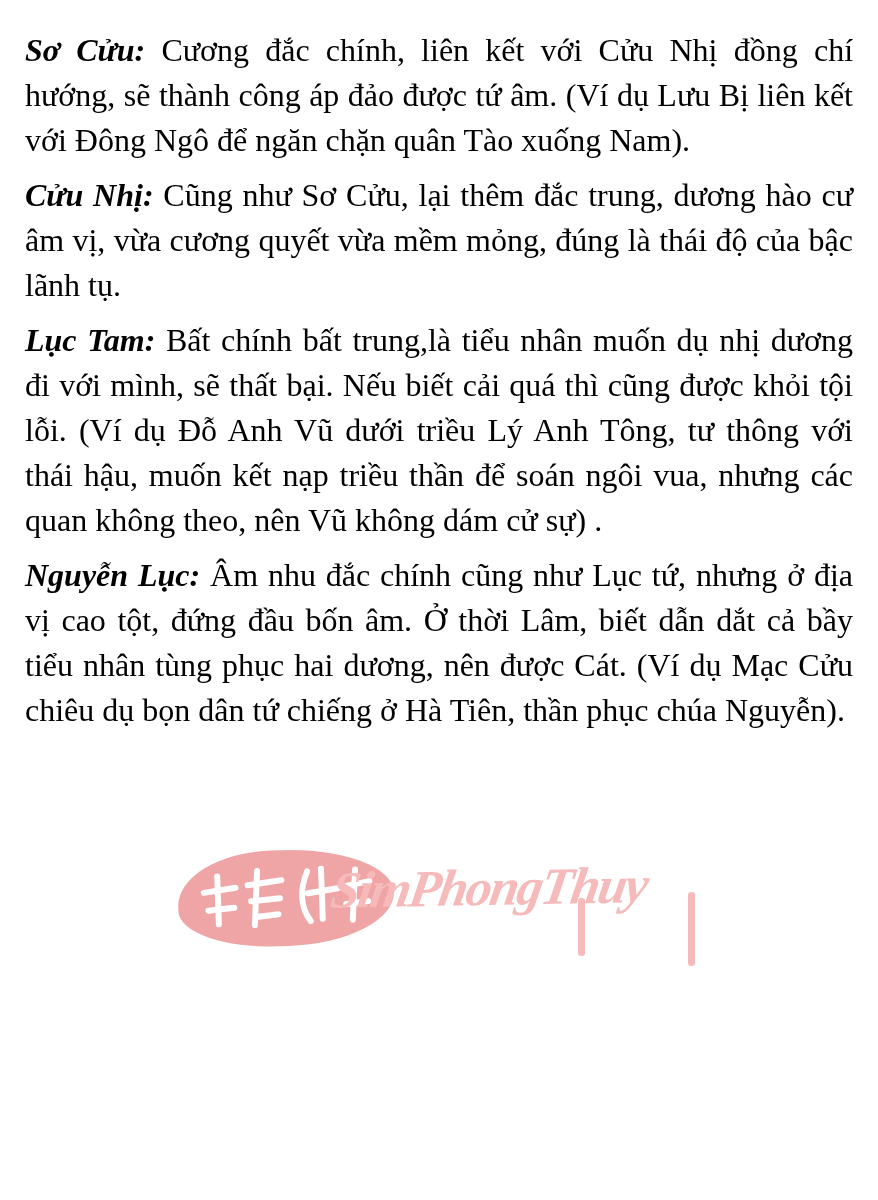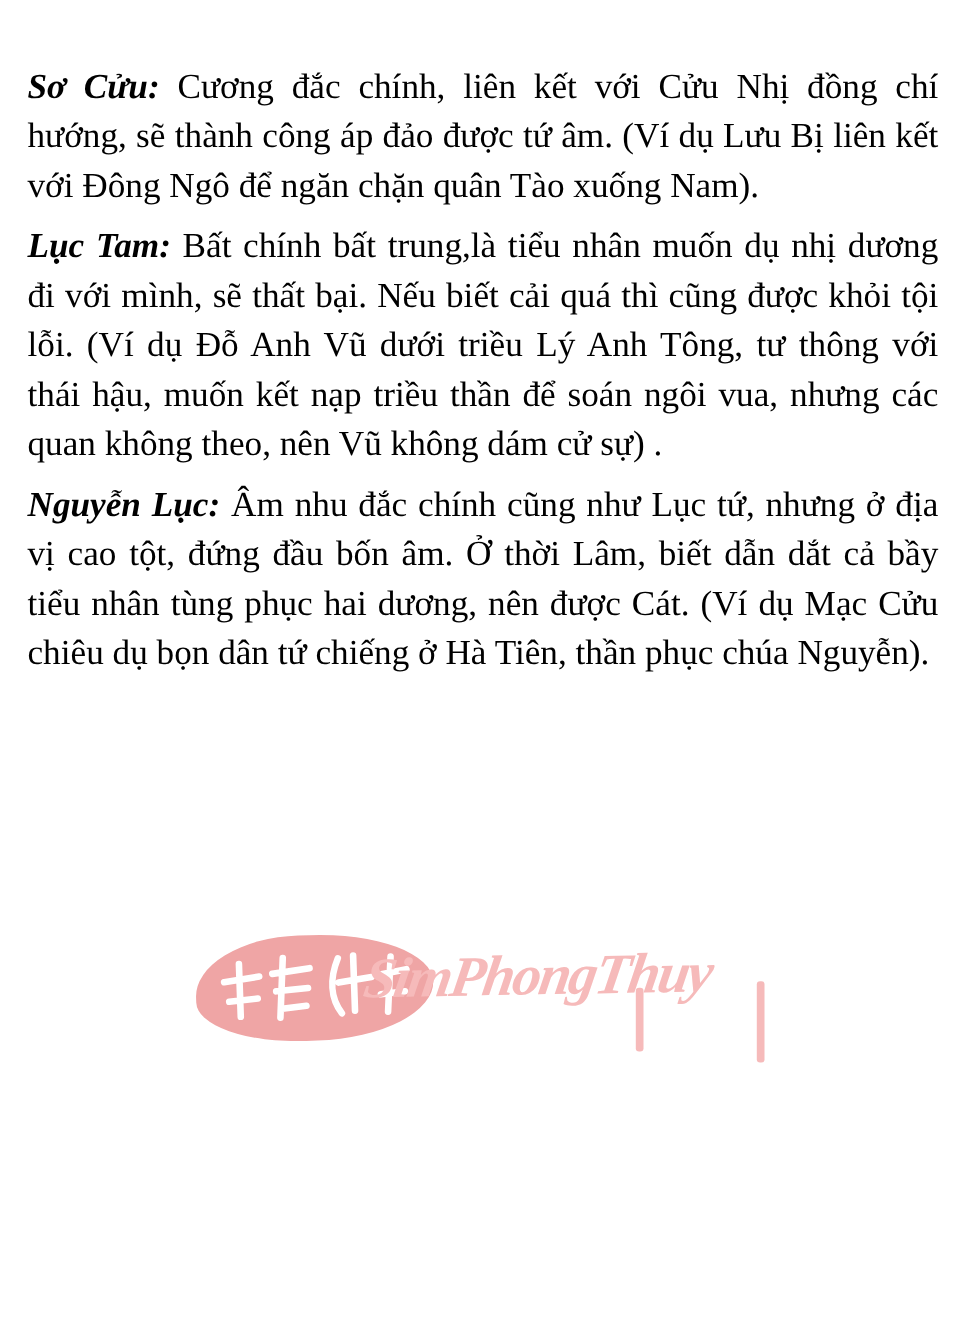--- a/index.html
+++ b/index.html
@@ -51,21 +51,21 @@
     position: absolute;
     width: 7px;
     border-radius: 3px;
   }
   .wm-drip.d1 { left: 578px; top: 898px; height: 58px; }
   .wm-drip.d2 { left: 688px; top: 892px; height: 74px; }
   
   .content {
     position: relative;
     z-index: 1;
-    padding: 56px 25px 0 25px;
+    padding: 28px 25px 0 25px;
   }
   .para {
     margin: 0 0 10px 0;
     font-size: 32px;
     line-height: 45px;
     text-align: justify;
   }
   .para-lead {
     font-weight: bold;
     font-style: italic;
@@ -88,20 +88,21 @@
       </svg>
     </div>
     <span class="wm-script" style="color: rgb(246, 186, 186);">SimPhongThuy</span>
     <span class="wm-drip d1" style="background: rgb(246, 186, 186);"></span>
     <span class="wm-drip d2" style="background: rgb(246, 186, 186);"></span>
   </div>
 
   <div class="content">
   <p class="para"><b class="para-lead">Sơ Cửu:</b> <span class="para-text">Cương đắc chính, liên kết với Cửu Nhị đồng chí hướng, sẽ thành công áp đảo được tứ âm. (Ví dụ Lưu Bị liên kết với Đông Ngô để ngăn chặn quân Tào xuống Nam).</span></p>
 
+  <p class="para"><b class="para-lead">Cửu Nhị:</b> <span class="para-text">Cũng như Sơ Cửu, lại thêm đắc trung, dương hào cư âm vị, vừa cương quyết vừa mềm mỏng, đúng là thái độ của bậc lãnh tụ.</span></p>
 
   <p class="para"><b class="para-lead">Lục Tam:</b> <span class="para-text">Bất chính bất trung,là tiểu nhân muốn dụ nhị dương đi với mình, sẽ thất bại. Nếu biết cải quá thì cũng được khỏi tội lỗi. (Ví dụ Đỗ Anh Vũ dưới triều Lý Anh Tông, tư thông với thái hậu, muốn kết nạp triều thần để soán ngôi vua, nhưng các quan không theo, nên Vũ không dám cử sự) .</span></p>
 
 
 
   <p class="para"><b class="para-lead">Nguyễn Lục:</b> <span class="para-text">Âm nhu đắc chính cũng như Lục tứ, nhưng ở địa vị cao tột, đứng đầu bốn âm. Ở thời Lâm, biết dẫn dắt cả bầy tiểu nhân tùng phục hai dương, nên được Cát. (Ví dụ Mạc Cửu chiêu dụ bọn dân tứ chiếng ở Hà Tiên, thần phục chúa Nguyễn).</span></p>
 </div>
 
 </div>
 

